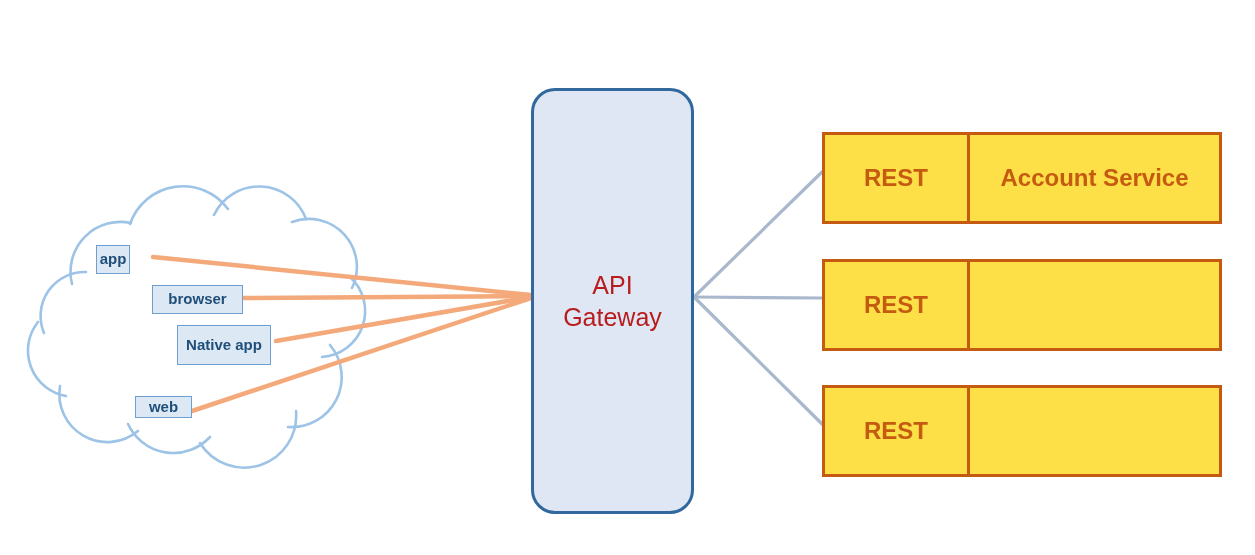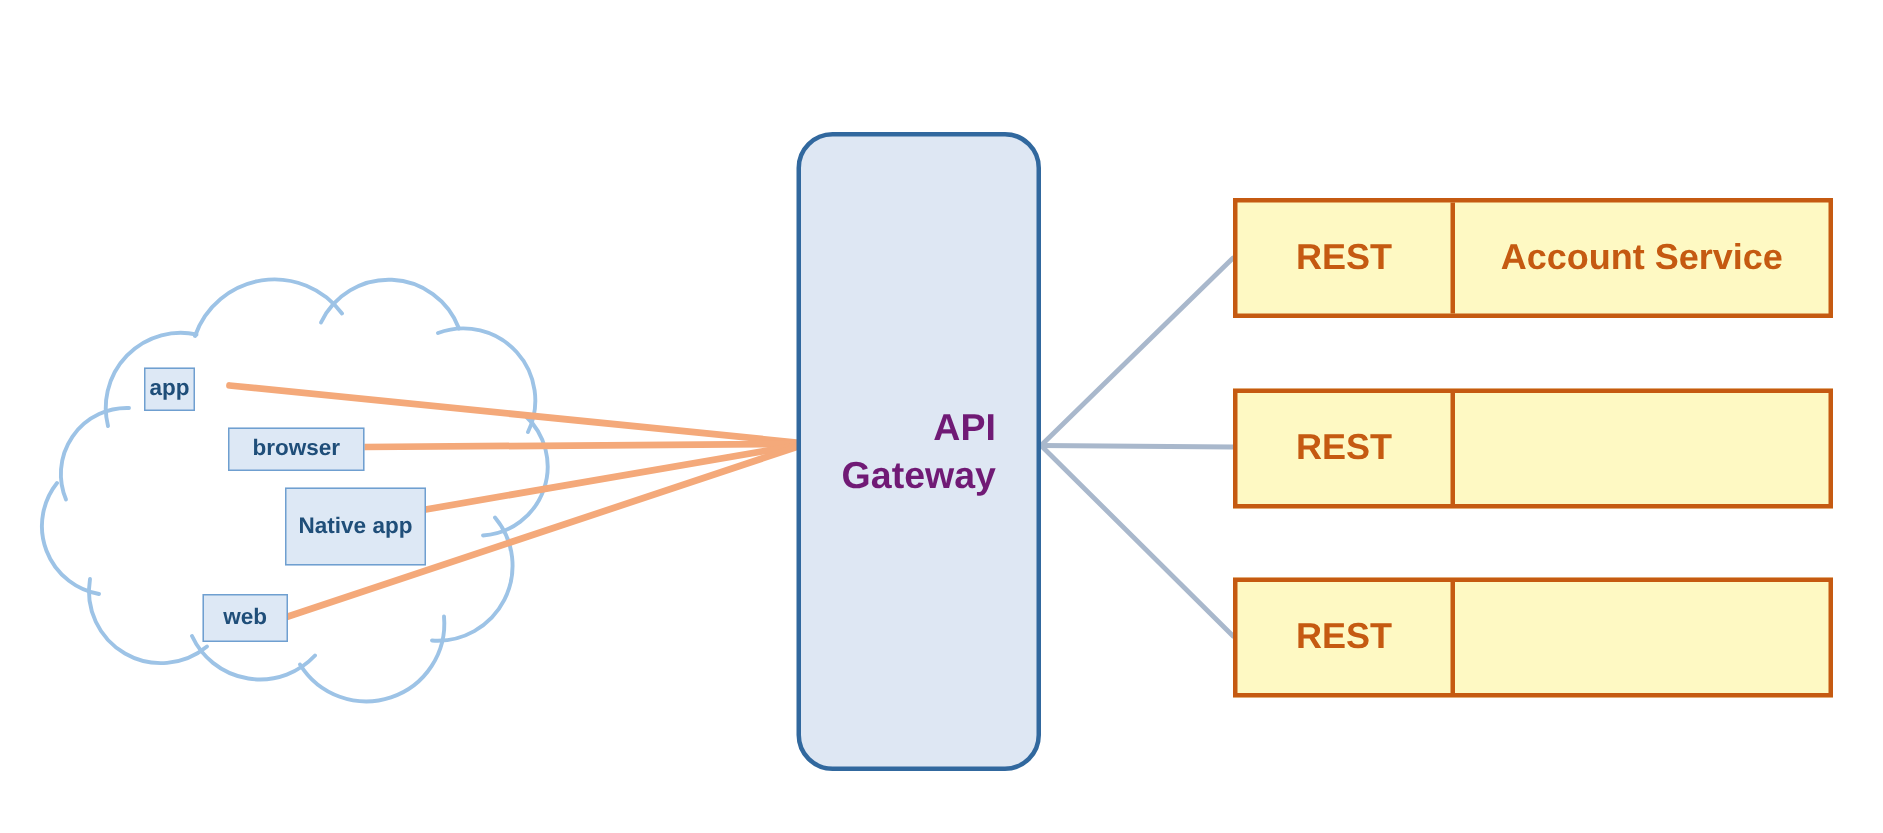--- a/index.html
+++ b/index.html
@@ -37,56 +37,56 @@
     font-weight: bold;
     display: flex;
     align-items: center;
     justify-content: center;
     text-align: center;
     line-height: 1.08;
     z-index: 5;
   }
   #client-app      { left: 96px;  top: 245px; width: 34px;  height: 29px; font-size: 15px; }
   #client-browser  { left: 152px; top: 285px; width: 91px;  height: 29px; font-size: 15px; align-items: center; }
-  #client-native   { left: 190px; top: 325px; width: 94px;  height: 52px; font-size: 15px; }
-  #client-web      { left: 135px; top: 396px; width: 57px;  height: 32px; font-size: 15px; }
+  #client-native   { left: 177px; top: 325px; width: 94px;  height: 40px; font-size: 15px; }
+  #client-web      { left: 135px; top: 396px; width: 57px;  height: 22px; font-size: 15px; }
 
   
   #api-gateway {
     position: absolute;
     left: 531px;
     top: 88px;
     width: 163px;
     height: 426px;
     box-sizing: border-box;
     background: #dee7f3;
     border: 3px solid #31689e;
     border-radius: 24px;
     display: flex;
     align-items: center;
     justify-content: center;
     z-index: 5;
   }
   #api-gateway-label {
-    color: #701a75;
-    font-weight: bold;
+    color: #b91c1c;
+    font-weight: normal;
     font-size: 25px;
     line-height: 1.28;
-    text-align: right;
+    text-align: center;
     white-space: pre-line;
   }
 
   
   .service-box {
     position: absolute;
     left: 822px;
     width: 400px;
-    height: 80px;
+    height: 92px;
     box-sizing: border-box;
-    background: #fef9c3;
+    background: #fde047;
     border: 3px solid #c55a11;
     display: flex;
     z-index: 5;
   }
   #service-0 { top: 132px; }
   #service-1 { top: 259px; }
   #service-2 { top: 385px; }
 
   .service-proto {
     width: 145px;

